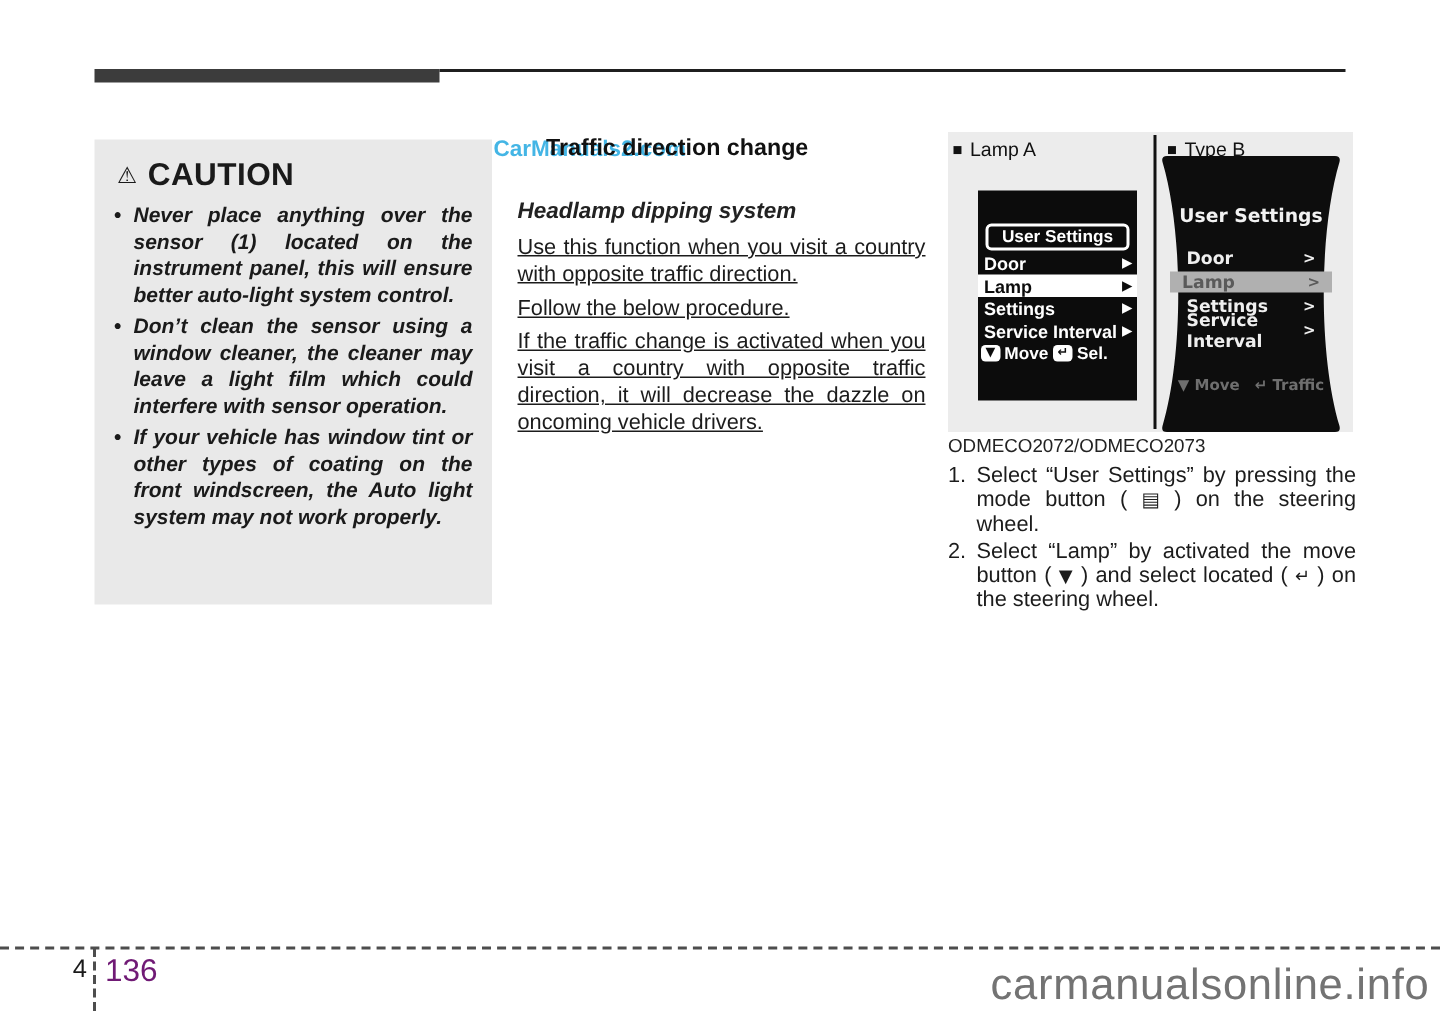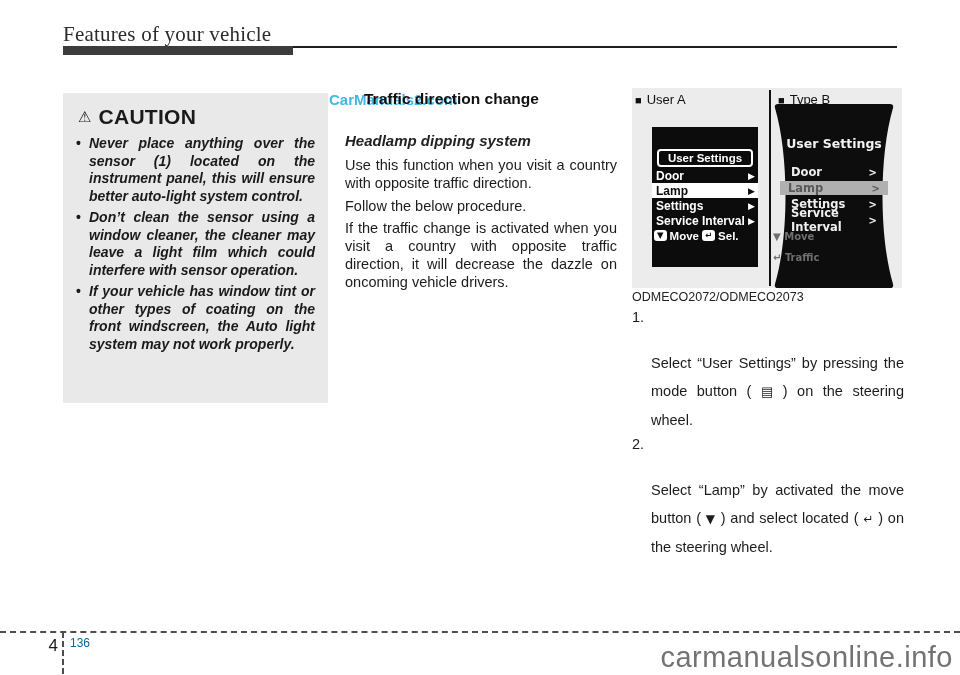--- a/index.html
+++ b/index.html
@@ -22,21 +22,21 @@
   .caution-bullet .dot{width:13px;flex:0 0 13px;font-size:14px;font-weight:bold;}
   .caution-bullet .btxt{flex:1;font-size:14px;font-weight:bold;font-style:italic;
                         line-height:17.5px;text-align:justify;}
 
   
   .mid{position:absolute;left:345px;top:90px;width:272px;}
   .wm-overlay{position:absolute;left:-16px;top:1px;z-index:1;color:#3ab2e4;font-size:15px;
               font-weight:bold;white-space:nowrap;opacity:.95;}
   .mid-heading{position:relative;z-index:2;font-size:15.5px;font-weight:bold;color:#111;padding-left:19px;}
   .mid-sub{margin-top:24px;font-size:15px;font-weight:bold;font-style:italic;color:#222;}
-  .mid p{margin:0 0 5px 0;font-size:14.5px;line-height:17.8px;text-align:justify;color:#1c1c1c;}
+  .mid p{margin:0 0 5px 0;font-size:14.5px;line-height:17.8px;text-align:justify;color:#1c1c1c;text-decoration:underline;}
   .mid .p-first{margin-top:8px;}
 
   
   .figure{position:absolute;left:632px;top:88px;width:270px;height:200px;background:#ececec;}
   .fig-divider{position:absolute;left:137px;top:2px;width:2px;height:196px;background:#111;}
   .fig-label{position:absolute;top:4px;font-size:13px;color:#111;display:flex;gap:5px;align-items:center;}
   .fig-label .sq{font-size:11px;}
   .fig-label.a{left:3px;}
   .fig-label.b{left:146px;}
 
@@ -61,46 +61,45 @@
   .sb-title{margin-top:33px;text-align:center;color:#f2f2f2;font-size:12.5px;font-weight:bold;
             font-family:"DejaVu Sans",sans-serif;}
   .sb-row{display:flex;justify-content:space-between;align-items:center;height:14px;
           margin:2px 10px 0 10px;padding:0 8px;color:#efefef;font-size:11.5px;font-weight:bold;
           font-family:"DejaVu Sans",sans-serif;}
   .sb-row.first{margin-top:14px;}
   .sb-row .arr{font-size:10px;}
   .sb-row.selected{background:#b0b0b0;color:#5a5a5a;margin-left:7px;margin-right:7px;}
   .sb-controls{position:absolute;left:0;bottom:26px;width:100%;display:flex;justify-content:center;
                gap:10px;color:#6f6f6f;font-size:10px;font-weight:bold;
-               font-family:"DejaVu Sans",sans-serif;flex-direction:column;}
+               font-family:"DejaVu Sans",sans-serif;}
 
   .fig-caption{position:absolute;left:632px;top:290px;width:268px;text-align:left;
                font-size:12.5px;color:#222;}
 
   
   .steps{position:absolute;left:632px;top:309px;width:272px;}
   .step{display:flex;margin-bottom:2px;}
   .step .num{flex:0 0 19px;font-size:14.5px;color:#1c1c1c;}
-  .step .stxt{flex:1;font-size:14.5px;line-height:28px;text-align:justify;color:#1c1c1c;margin-top:40px;}
+  .step .stxt{flex:1;font-size:14.5px;line-height:16px;text-align:justify;color:#1c1c1c;}
   .inline-icon{font-family:"DejaVu Sans",sans-serif;font-size:12px;}
   .inline-icon.mode{font-size:13px;}
 
   
   .foot-hline{position:absolute;left:0;top:631px;width:960px;border-top:2px dashed #4d4d4d;}
   .foot-vline{position:absolute;left:62px;top:632px;height:42px;border-left:2px dashed #4d4d4d;}
   .foot-sec{position:absolute;left:36px;top:636px;width:22px;text-align:right;font-size:17px;color:#1a1a1a;}
-  .foot-page{position:absolute;left:70px;top:636px;font-size:12px;color:#0369a1;}
+  .foot-page{position:absolute;left:70px;top:636px;font-size:21px;color:#701a75;}
   .site-wm{position:absolute;right:7px;top:641px;font-size:29px;color:#737373;letter-spacing:.5px;}
 </style>
 </head>
 <body>
 
 <div class="page">
 
-  <div class="hdr-title">Features of your vehicle</div>
   <div class="hdr-bar"></div>
   <div class="hdr-line"></div>
 
   <div class="caution">
     <div class="caution-title">
       <span class="caution-tri">⚠</span>
       <span class="caution-word">CAUTION</span>
     </div>
     <div class="caution-bullet">
       <span class="dot">•</span>
@@ -121,21 +120,21 @@
     <div class="mid-heading">Traffic direction change</div>
     <div class="mid-sub">Headlamp dipping system</div>
     <p class="p-first">Use this function when you visit a country with opposite traffic direction.</p>
     <p>Follow the below procedure.</p>
     <p>If the traffic change is activated when you visit a country with opposite traffic direction, it will decrease the dazzle on oncoming vehicle drivers.</p>
   </div>
 
   <div class="figure">
     <div class="fig-label a">
       <span class="sq">■</span>
-      <span>User A</span>
+      <span>Lamp A</span>
     </div>
     <div class="fig-label b">
       <span class="sq">■</span>
       <span>Type B</span>
     </div>
     <div class="fig-divider"></div>
 
     <div class="screen-a">
       <div class="sa-title">User Settings</div>
       <div class="sa-row">

